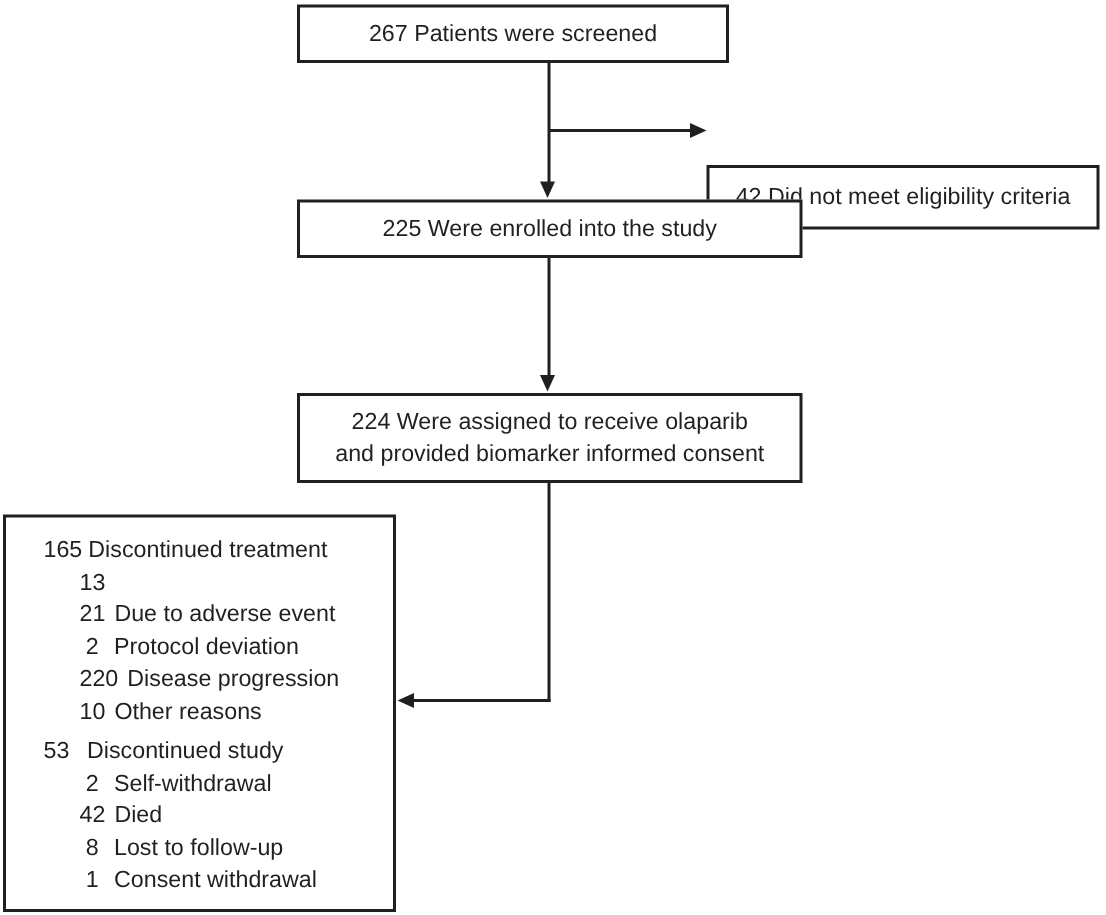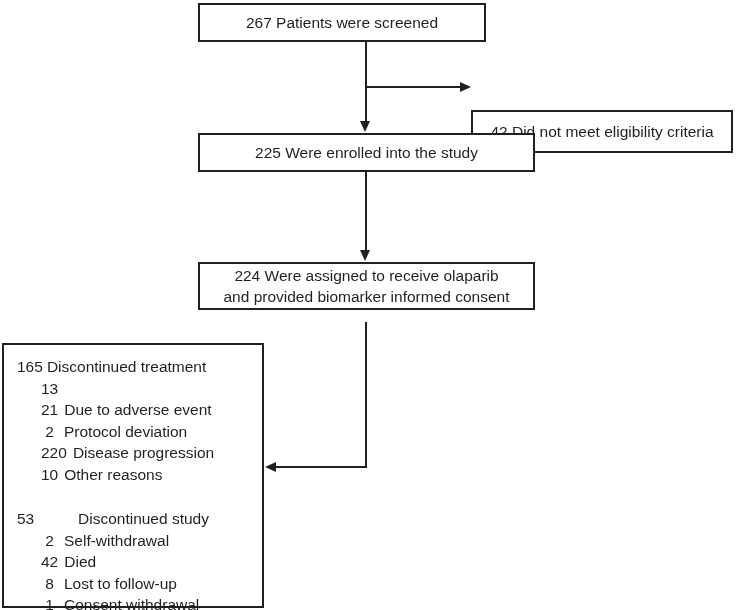--- a/index.html
+++ b/index.html
@@ -24,33 +24,33 @@
     background:var(--bg);
     display:flex;
     align-items:center;
     justify-content:center;
     text-align:center;
     line-height:21px;
   }
   .box-screened { left:198px; top:3px;   width:288px; height:39px; }
   .box-noteligible{ left:471px; top:66px;  width:262px; height:43px;margin-top:44px; }
   .box-enrolled { left:198px; top:133px; width:337px; height:39px; }
-  .box-assigned { left:198px; top:262px; width:337px; height:48px; flex-direction:column; }
+  .box-assigned { left:198px; top:262px; width:337px; height:60px; flex-direction:column; }
   .box-discontinued{
     left:2px; top:343px; width:262px; height:265px;
     display:block;
     text-align:left;
-    padding:11px 6px 0 13px;
+    padding:11px 6px 0 25px;
     line-height:21.5px;
   }
   .row{display:flex;}
   .row .num{min-width:25px; margin-right:4px; white-space:nowrap;}
   .row.sub{margin-left:24px;text-align:center;}
   .row.sub .num{min-width:17px; margin-right:6px;}
-  .section2{margin-top:23px;gap:32px;}
+  .section2{margin-top:5px;}
   .vline,.hline{position:absolute; background:var(--ink);}
   .vline{width:2px;}
   .hline{height:2px;}
   .arrow{position:absolute; width:0; height:0;}
   .arrow-down{
     border-left:5.5px solid transparent;
     border-right:5.5px solid transparent;
     border-top:11px solid var(--ink);
   }
   .arrow-right{

